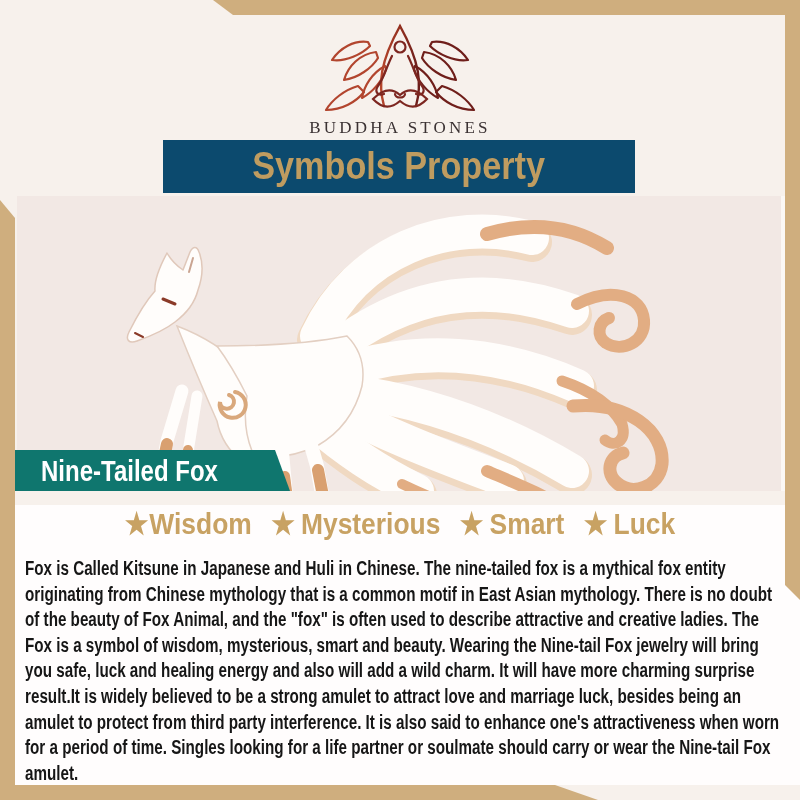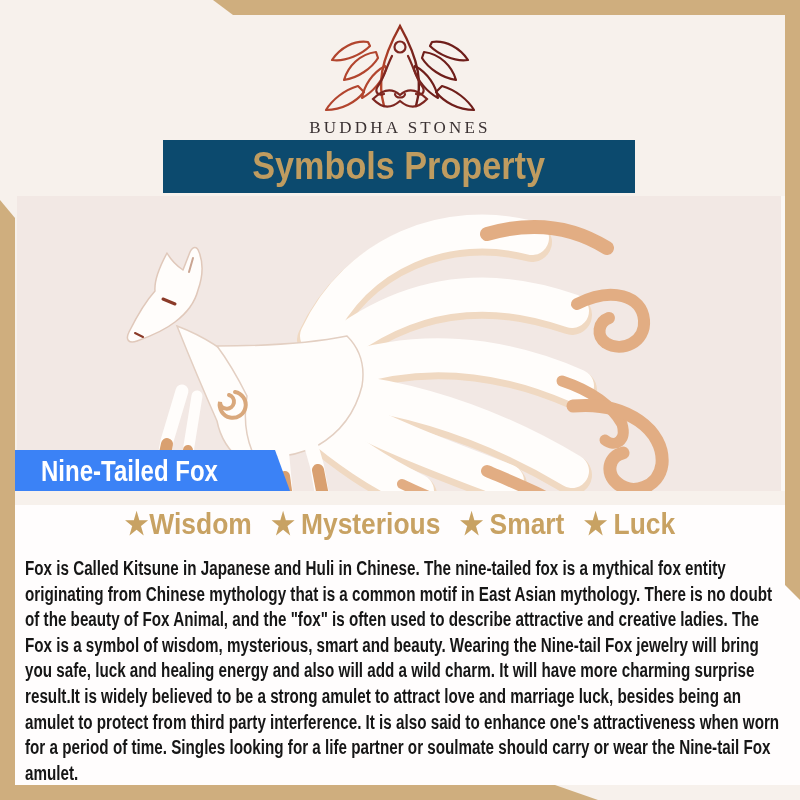--- a/index.html
+++ b/index.html
@@ -35,21 +35,21 @@
     display:flex;align-items:center;justify-content:center;}
   .title-banner span{
     font-size:38px;font-weight:bold;color:#bf9c60;white-space:nowrap;
     transform:scaleX(0.9);}
 
   
   .art-area{left:17px;top:196px;width:764px;height:295px;background:#f2e8e4;z-index:1;}
   .art-sliver{left:781px;top:196px;width:4px;height:295px;background:#fbf8f5;z-index:2;}
 
   
-  .fox-label{left:15px;top:450px;width:275px;height:41px;background:#3b82f6;z-index:4;
+  .fox-label{left:15px;top:450px;width:275px;height:41px;background:#0f766e;z-index:4;
     clip-path:polygon(0 0,260px 0,275px 41px,0 41px);
     display:flex;align-items:center;}
   .fox-label span{
     margin-left:26px;font-size:30px;font-weight:bold;color:#ffffff;white-space:nowrap;
     transform:scaleX(0.8);transform-origin:left center;}
 
   
   .text-panel{left:15px;top:505px;width:785px;height:280px;background:#fffdfd;z-index:2;}
 
   

